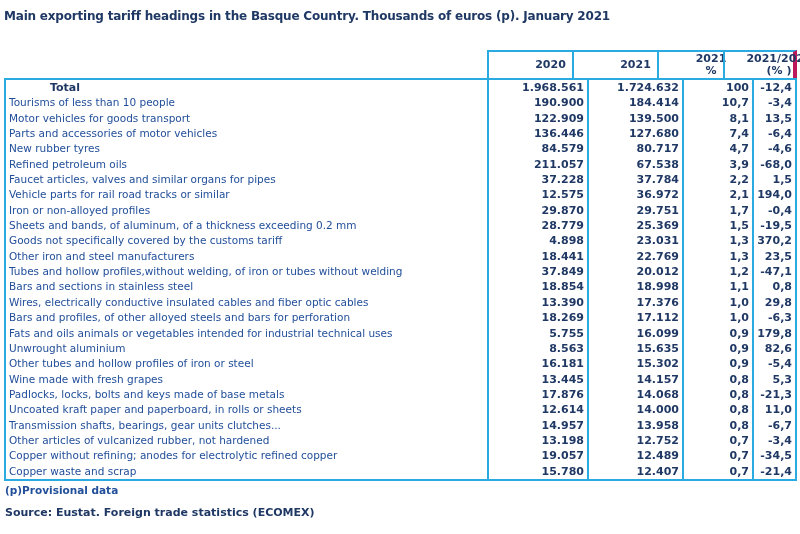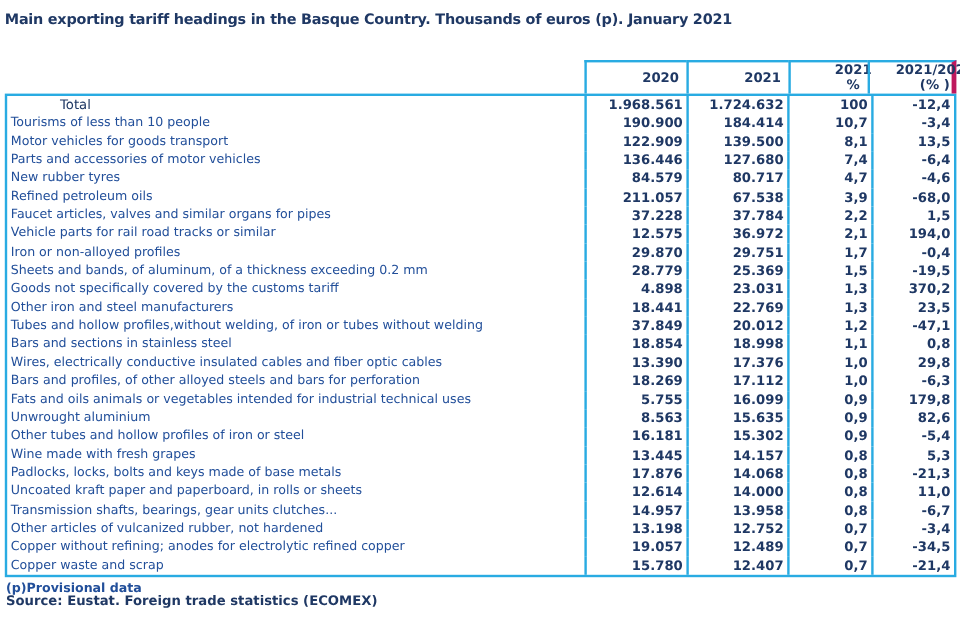--- a/index.html
+++ b/index.html
@@ -20,26 +20,26 @@
         text-align:center; white-space:pre-line;padding-left:40px; }
   .th.last { border-right:4px solid #be185d; }
   .w-a{width:85px}.w-b{width:85px}.w-c{width:66px}.w-d{width:74px}
 
   .tbody { width:793px; border:2px solid #29ABE2; }
   .tr { display:flex; height:15.35px; line-height:15.2px; }
   .td { overflow:hidden; white-space:nowrap; }
   .td.label { width:481px; color:#224F9A; font-size:10.5px; padding-left:3px; }
   .td.num { font-weight:bold; color:#1F3864; font-size:11px;
             text-align:right; padding-right:3px; border-left:2px solid #29ABE2; }
-  .td.n-a{width:85px}.td.n-b{width:84px}.td.n-c{width:70px}.td.n-d{flex:1}
-  .tr.total .label { font-weight:normal; color:#1F3864; font-size:11px;padding-left:44px; }
+  .td.n-a{width:100px}.td.n-b{width:95px}.td.n-c{width:70px}.td.n-d{flex:1}
+  .tr.total .label { font-weight:bold; color:#1F3864; font-size:11px;padding-left:44px; }
 
   .footnote { position:absolute; left:5px; top:484px;
               font-size:10.5px; color:#224F9A;font-weight:bold; }
-  .source { position:absolute; left:5px; top:494px;
+  .source { position:absolute; left:5px; top:506px;
             font-size:11px; font-weight:bold; color:#1F3864;text-align:right; }
 </style>
 </head>
 <body>
 
 <div class="page">
 
   <div class="title">Main exporting tariff headings in the Basque Country. Thousands of euros (p). January 2021</div>
 
   <div class="tablewrap">

